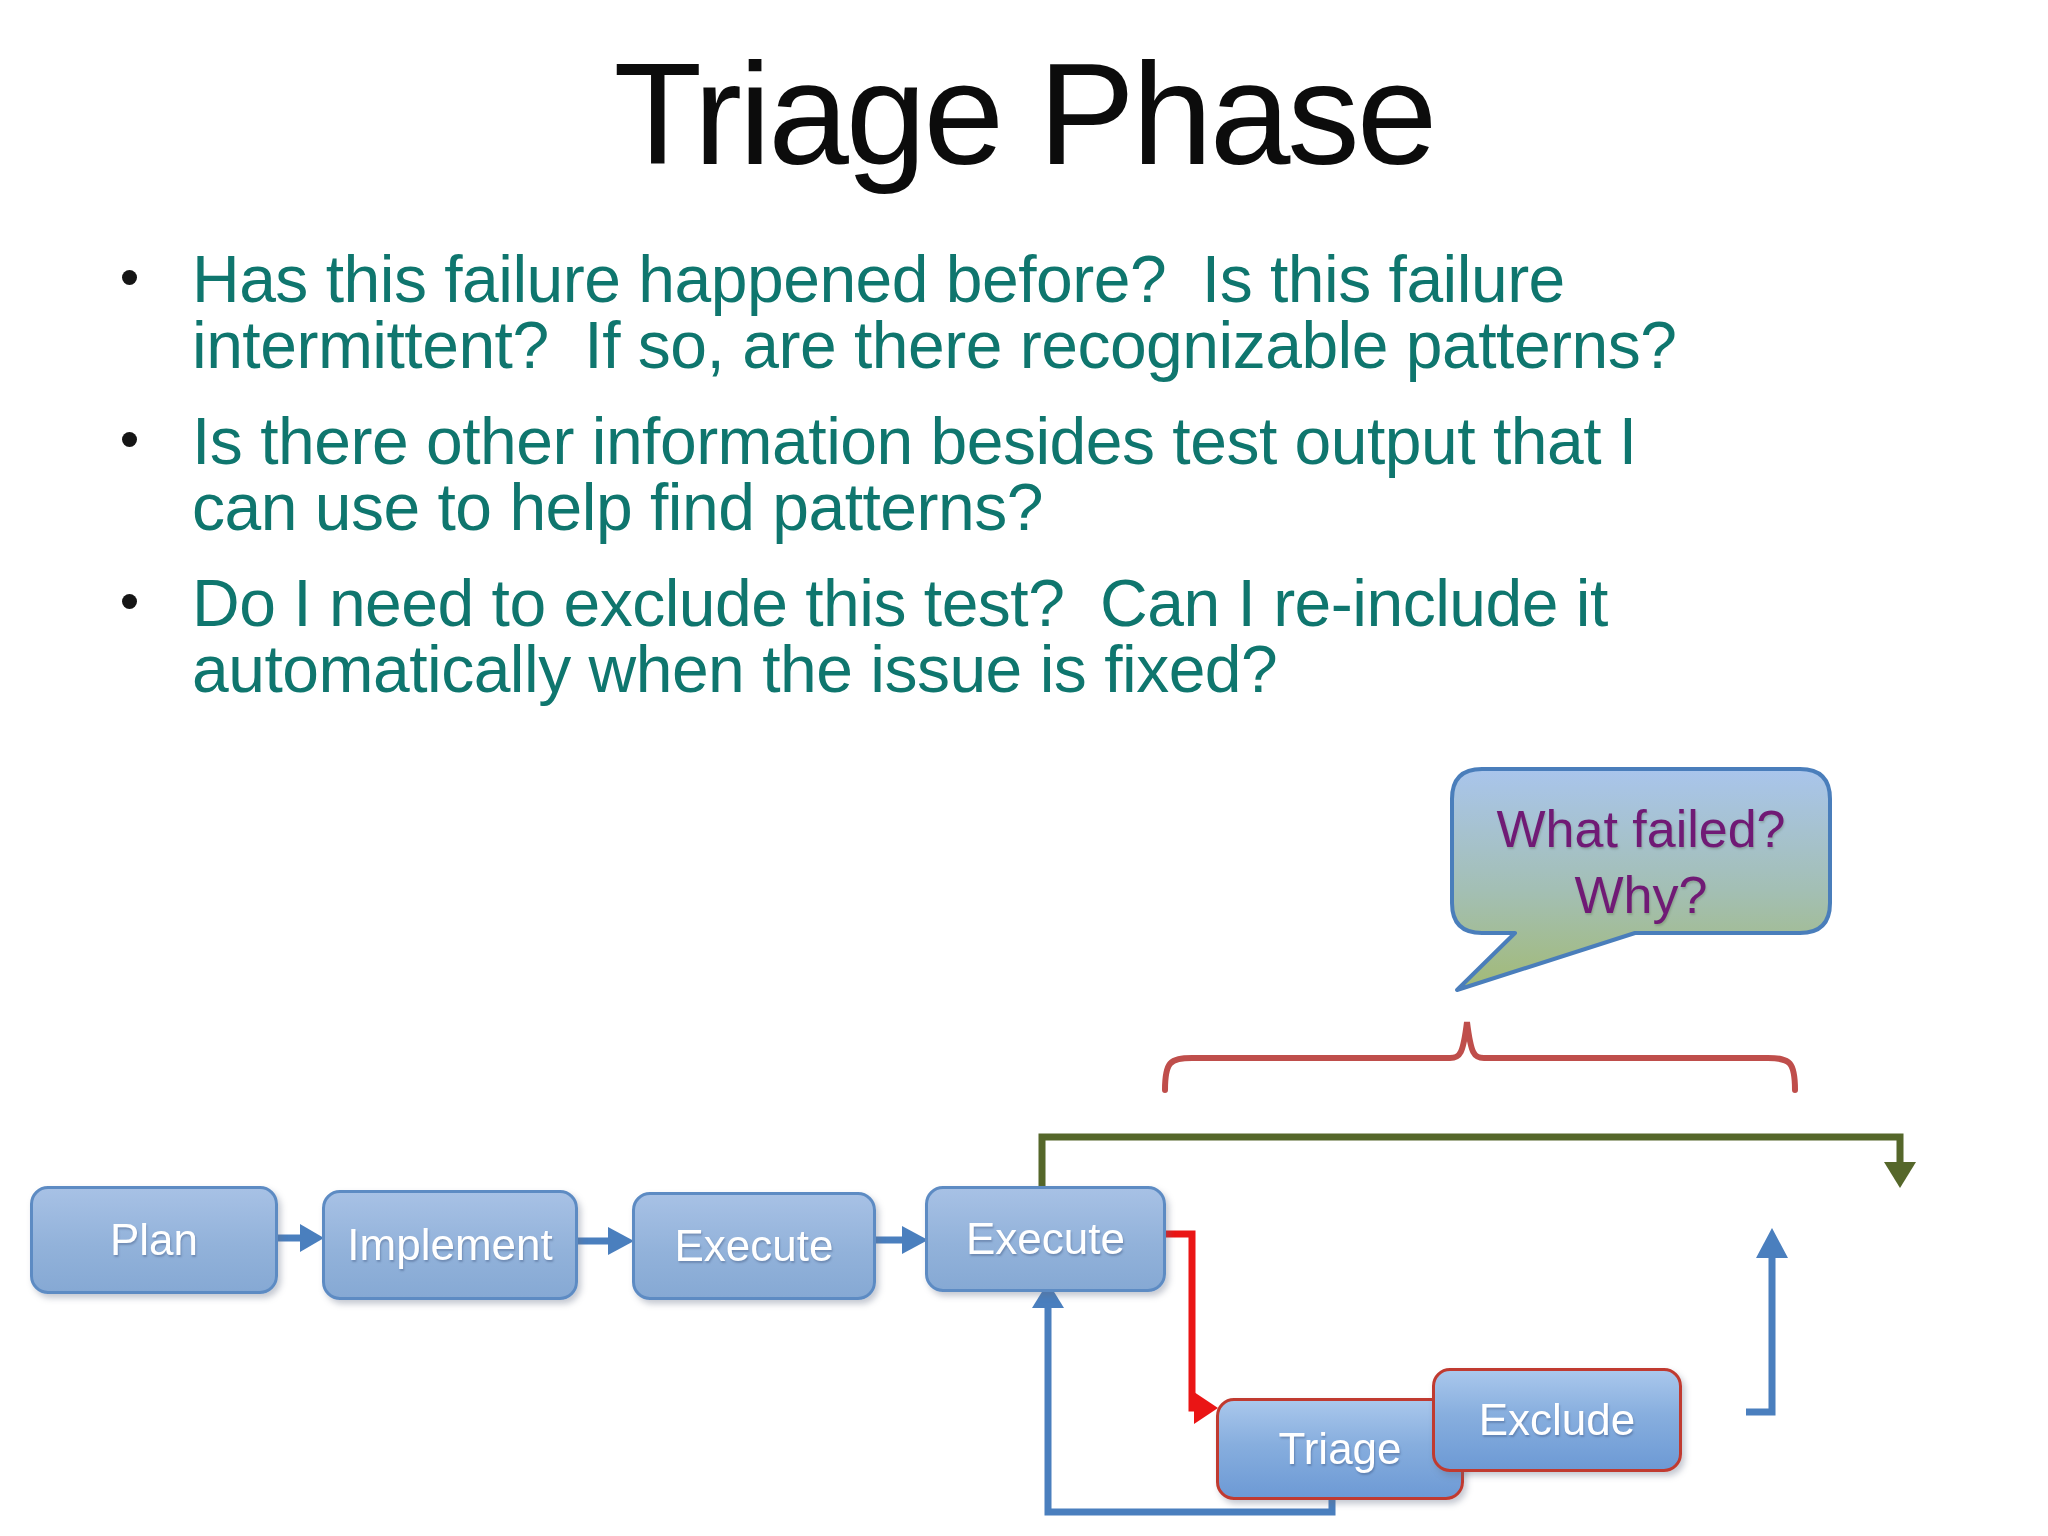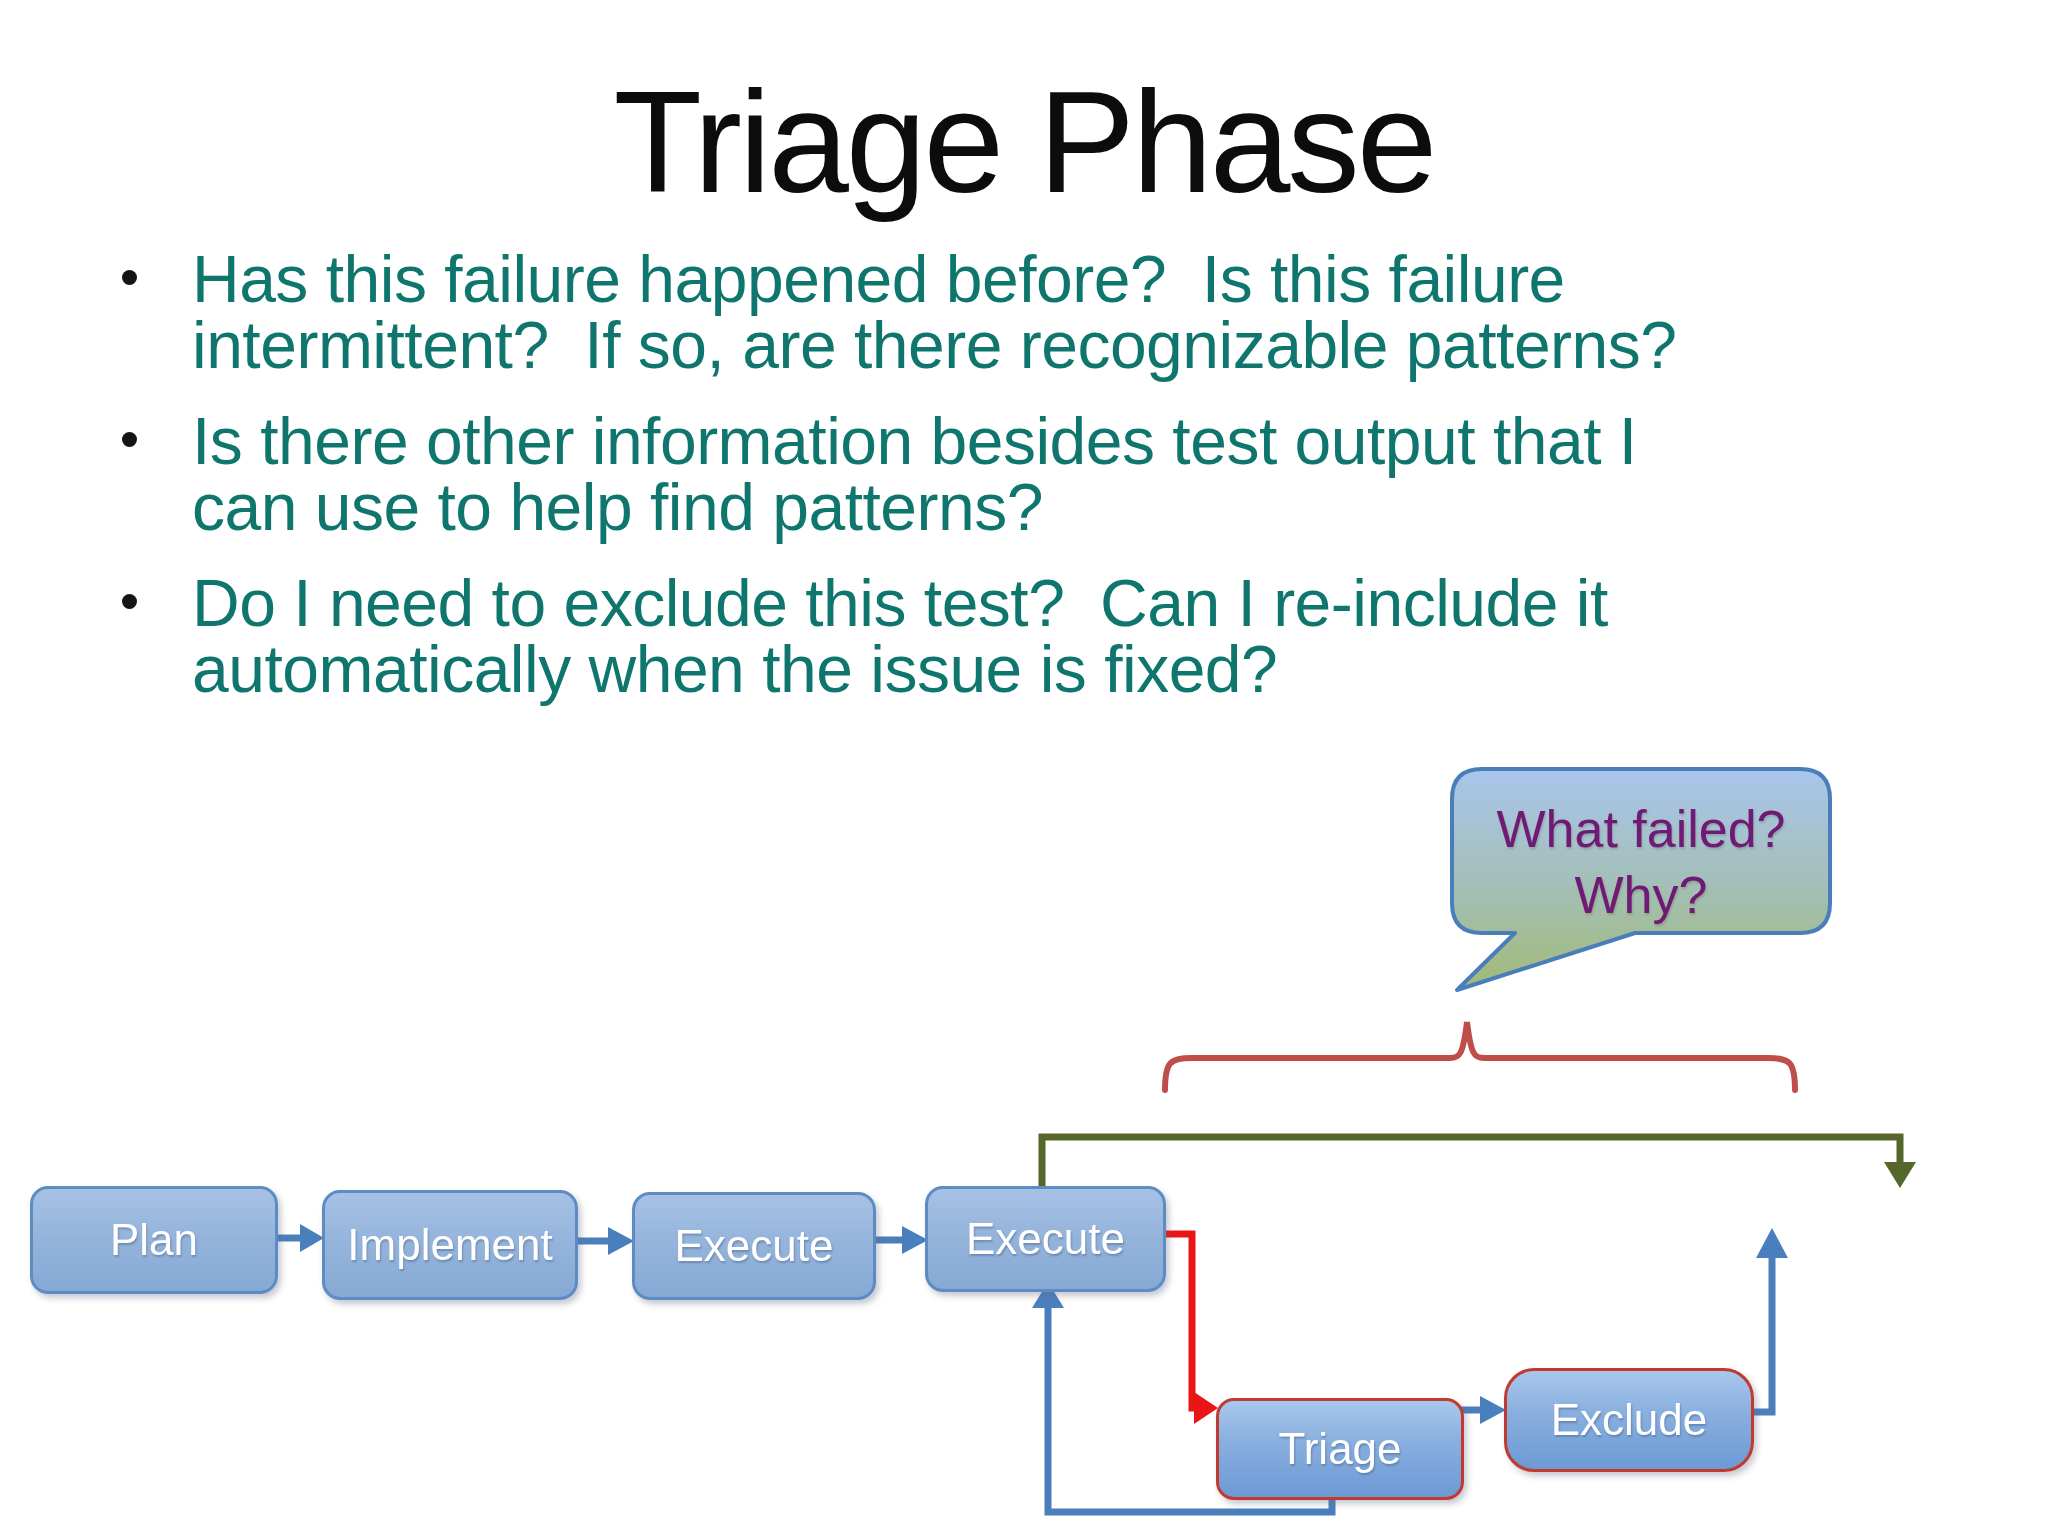--- a/index.html
+++ b/index.html
@@ -2,21 +2,21 @@
 <html><head>
 <meta charset="utf-8">
 <style>
   html,body{margin:0;padding:0;background:#ffffff;}
   body{width:2048px;height:1536px;overflow:hidden;position:relative;
        font-family:"Liberation Sans", sans-serif;}
   .slide{position:absolute;inset:0;background:#ffffff;}
 
   
   .title{position:absolute;top:38px;left:0;width:100%;text-align:center;
-         font-size:145px;line-height:1.05;letter-spacing:-3px;color:#0c0c0c;margin-top:28px;}
+         font-size:145px;line-height:1.05;letter-spacing:-3px;color:#0c0c0c;}
 
   
   .bullets{position:absolute;left:100px;top:246px;width:1760px;}
   .bullet{position:relative;margin:0 0 30px 0;}
   .bullet .dot{position:absolute;left:22px;top:24px;width:15px;height:15px;
                border-radius:50%;background:#151515;}
   .bullet .btext{display:block;margin-left:92px;font-size:66px;line-height:66px;
                  letter-spacing:-0.5px;color:#0f766e;white-space:pre-wrap;}
 
   
@@ -30,21 +30,21 @@
         text-shadow:1px 2px 2px rgba(50,70,110,0.35);}
   .node.red-border{border:3px solid #c03a30;
         background:linear-gradient(180deg,#a9c7ec 0%,#87aede 45%,#6d9ad5 100%);}
 
   .node-plan     {left:30px;  top:1186px; width:242px; height:102px;}
   .node-implement{left:322px; top:1190px; width:250px; height:104px;}
   .node-automate {left:632px; top:1192px; width:238px; height:102px;}
   .node-execute  {left:925px; top:1186px; width:235px; height:100px;}
   .node-report   {left:1788px;top:1184px; width:242px; height:102px;}
   .node-triage   {left:1216px;top:1398px; width:242px; height:96px;}
-  .node-exclude  {left:1504px;top:1368px; width:244px; height:98px;border-radius:30px;}
+  .node-exclude  {left:1432px;top:1368px; width:244px; height:98px;}
 
   
   .callout-text{position:absolute;z-index:2;left:1452px;top:796px;width:378px;
                 text-align:center;color:#701a75;font-size:52px;line-height:66px;
                 white-space:pre-line;text-shadow:1px 2px 2px rgba(70,90,60,0.25);}
 </style>
 </head>
 <body>
 
 <div class="slide">

